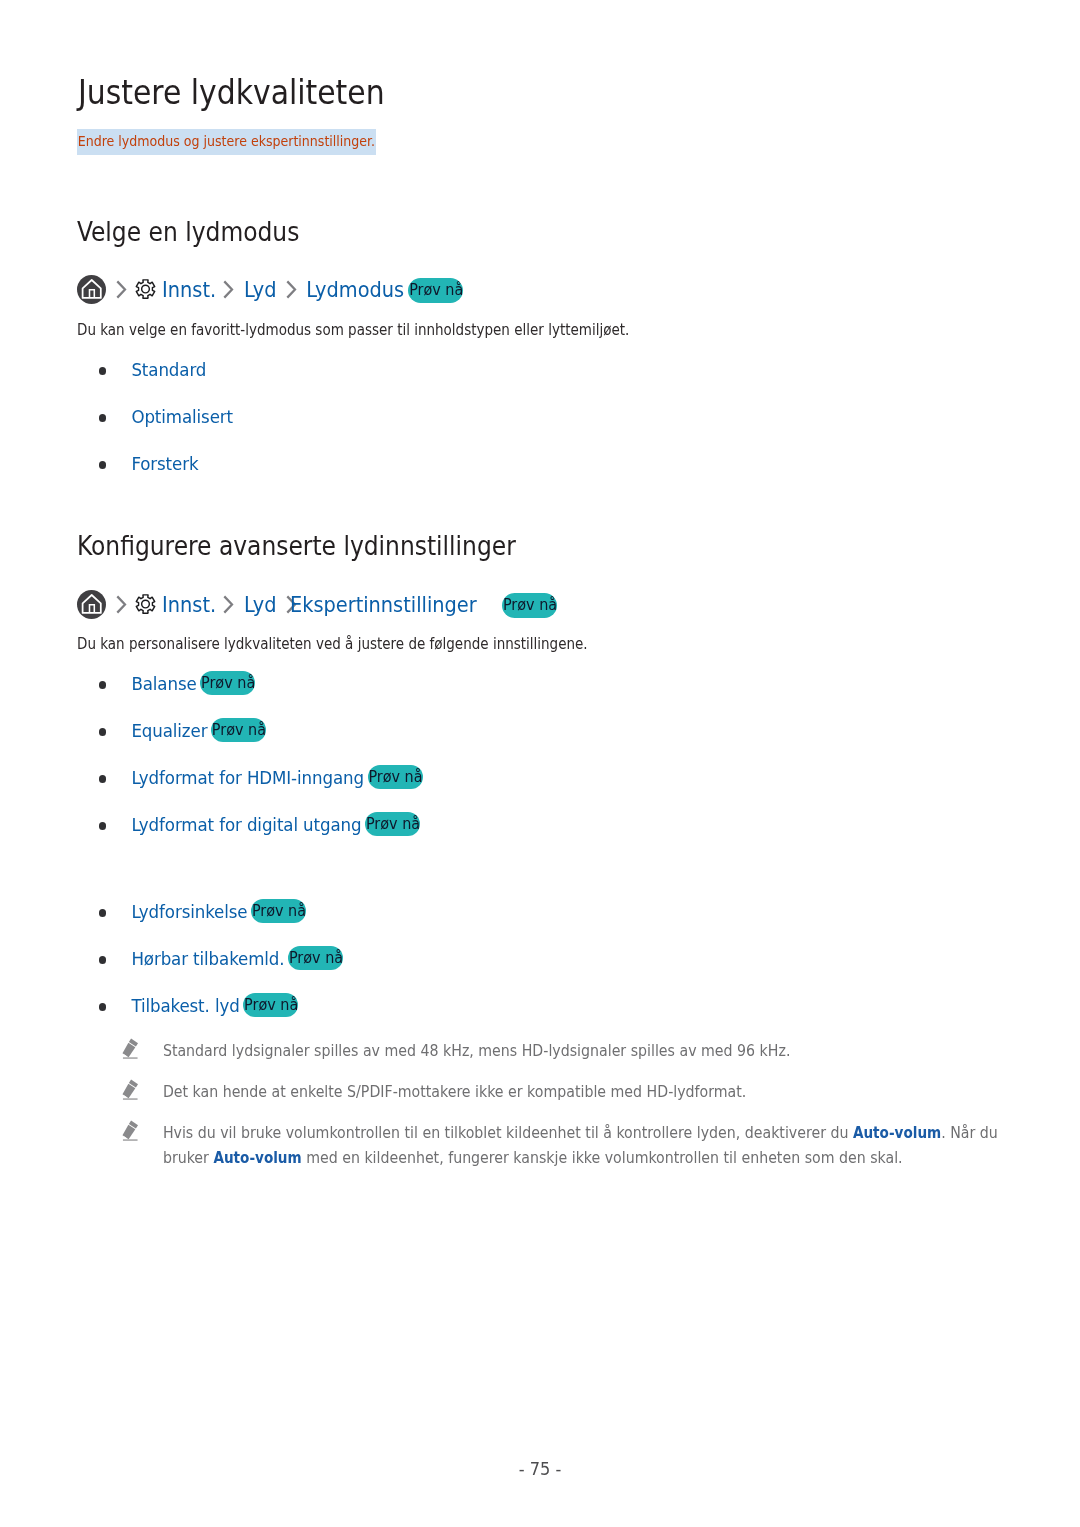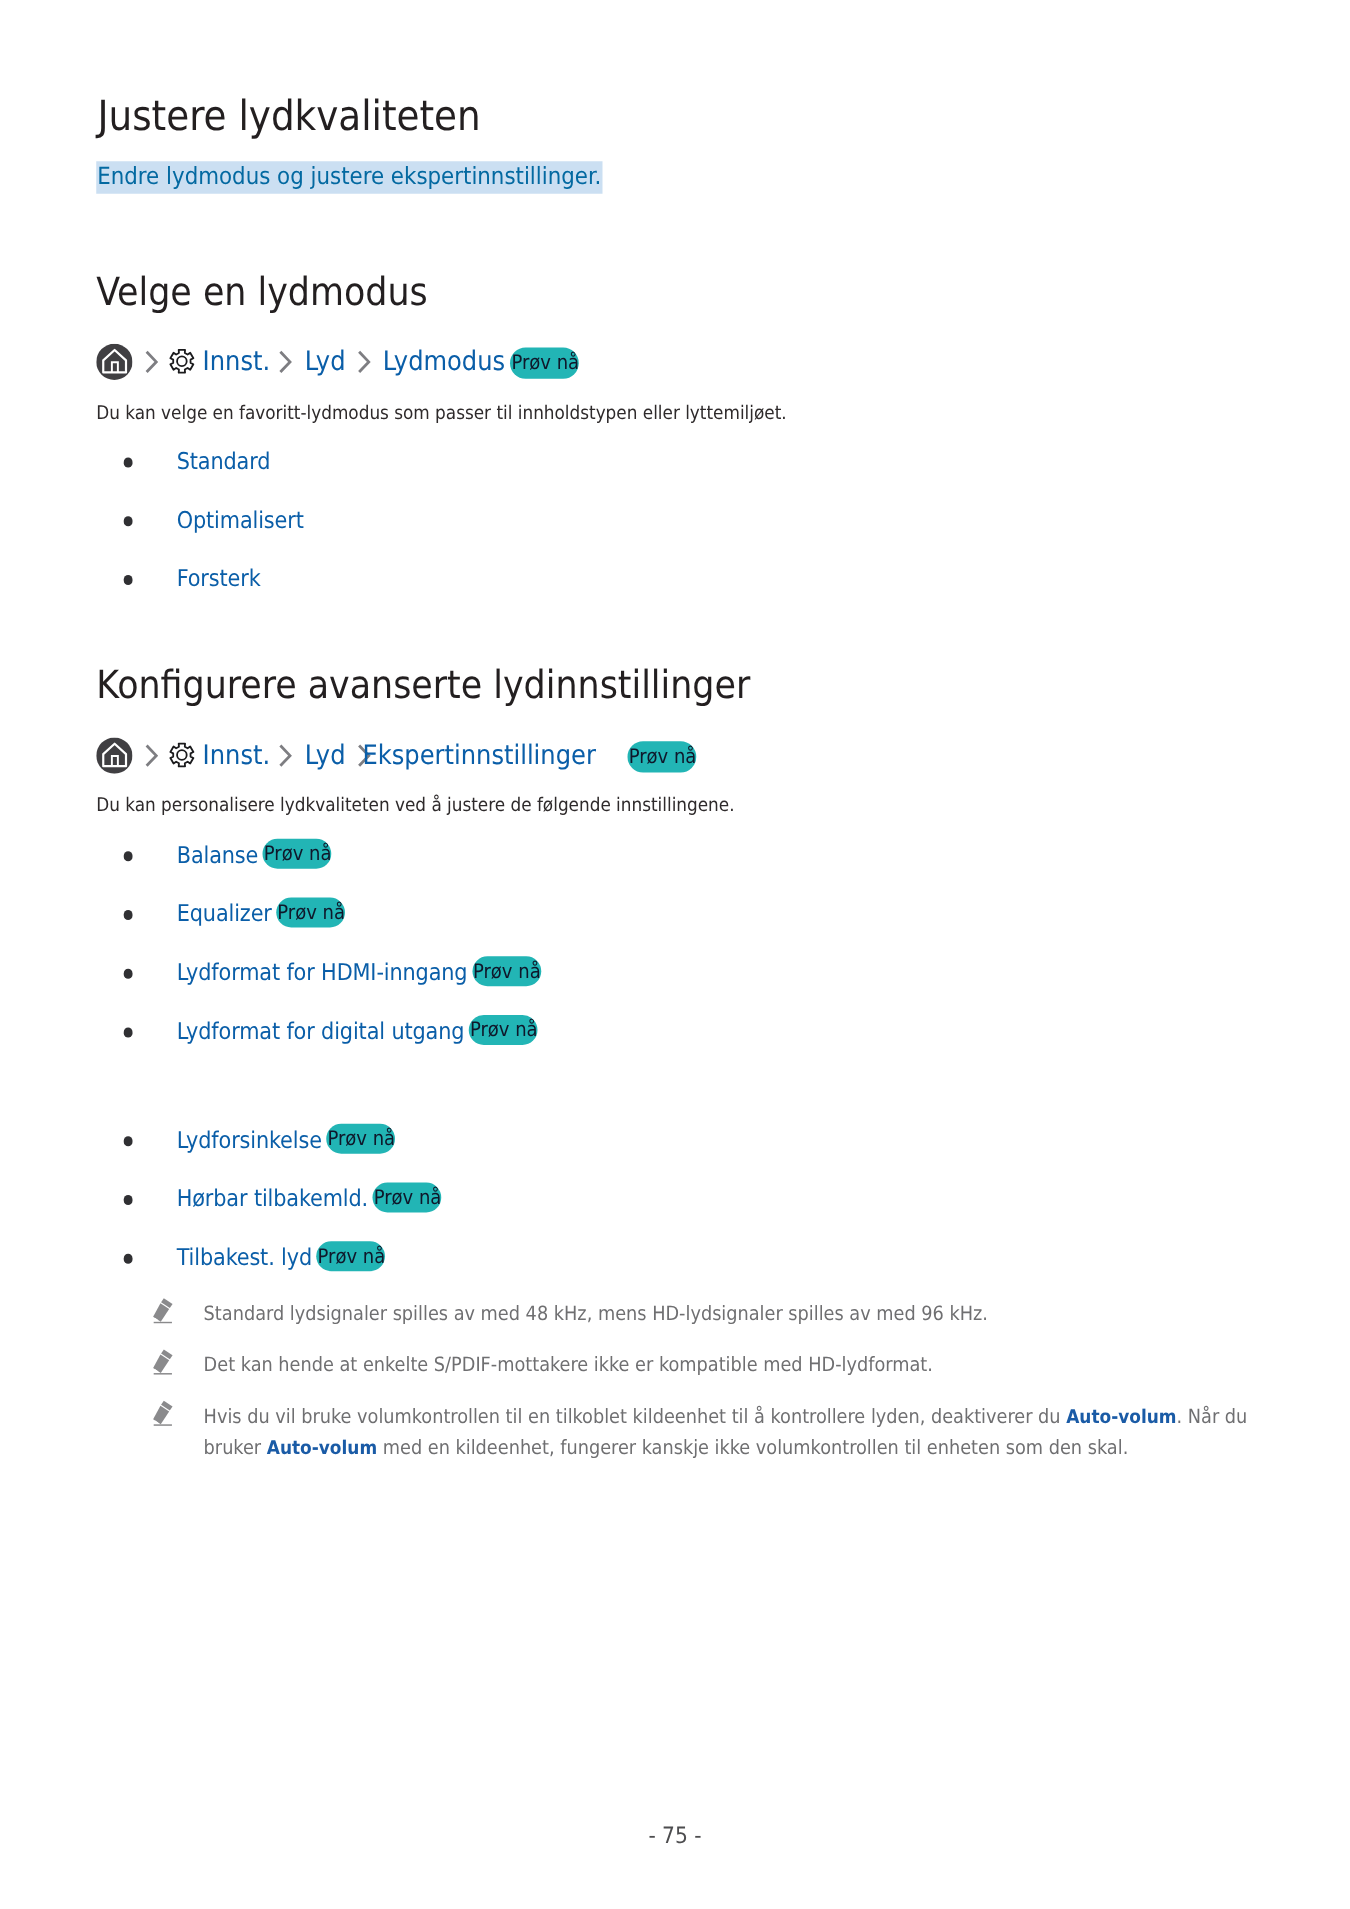--- a/index.html
+++ b/index.html
@@ -3,37 +3,37 @@
 <meta charset="utf-8">
 <style>
   html,body{margin:0;padding:0;}
   body{width:1080px;height:1527px;background:#ffffff;
        font-family:"DejaVu Sans Condensed","DejaVu Sans",sans-serif;
        -webkit-font-smoothing:antialiased;}
   .page{position:relative;width:1080px;height:1527px;overflow:hidden;}
 
   
   .h1{position:absolute;left:78px;top:76px;font-size:33.2px;line-height:1;color:#231f20;white-space:nowrap;}
-  .lead{position:absolute;left:77px;top:129.2px;font-size:19px;line-height:25.5px;color:#0369a1;
+  .lead{position:absolute;left:77px;top:129.2px;font-size:14px;line-height:25.5px;color:#c2410c;
         background:#cbdff2;white-space:nowrap;padding:0 0.8px;}
-  .h2{position:absolute;left:77px;font-size:31px;line-height:1;color:#231f20;white-space:nowrap;}
+  .h2{position:absolute;left:77px;font-size:26px;line-height:1;color:#231f20;white-space:nowrap;}
   .para{position:absolute;left:77px;font-size:15px;line-height:1;color:#2e2a2b;white-space:nowrap;}
 
   .crumb{position:absolute;left:77px;height:29px;}
   .crumb > *{position:absolute;}
   .crumb .sep{display:block;line-height:0;top:5.1px;}
   .crumb .txt{font-size:21.5px;line-height:29px;color:#0a5ea8;white-space:nowrap;top:-0.5px;}
   .crumb .ico-home{top:0;left:0;line-height:0;}
   .crumb .ico-gear{top:3px;line-height:0;}
   .crumb .badge{top:3px;}
 
   .bullet-row{position:absolute;left:98.8px;display:flex;align-items:baseline;}
   .dot{width:7.6px;height:7.6px;border-radius:50%;background:#303033;flex:none;
        position:relative;top:-1.2px;}
-  .bl-txt{margin-left:35px;font-size:18.5px;color:#0a5ea8;white-space:nowrap;letter-spacing:-0.1px;}
+  .bl-txt{margin-left:25px;font-size:18.5px;color:#0a5ea8;white-space:nowrap;letter-spacing:-0.1px;}
   .badge.bsm{margin-left:3.6px;top:-2.3px;}
 
   .badge{display:inline-block;background:#22b5b5;color:#0f172a;border-radius:999px;
          font-family:"DejaVu Sans Condensed","DejaVu Sans",sans-serif;
          font-size:16px;line-height:24.5px;height:24.5px;width:55px;
          box-sizing:border-box;text-align:right;overflow:hidden;
          position:relative;white-space:nowrap;}
 
   .note{position:absolute;left:122.4px;display:flex;align-items:flex-start;}
   .note .txt{margin-left:23.5px;font-size:15.75px;line-height:24.7px;color:#6f6f71;}

